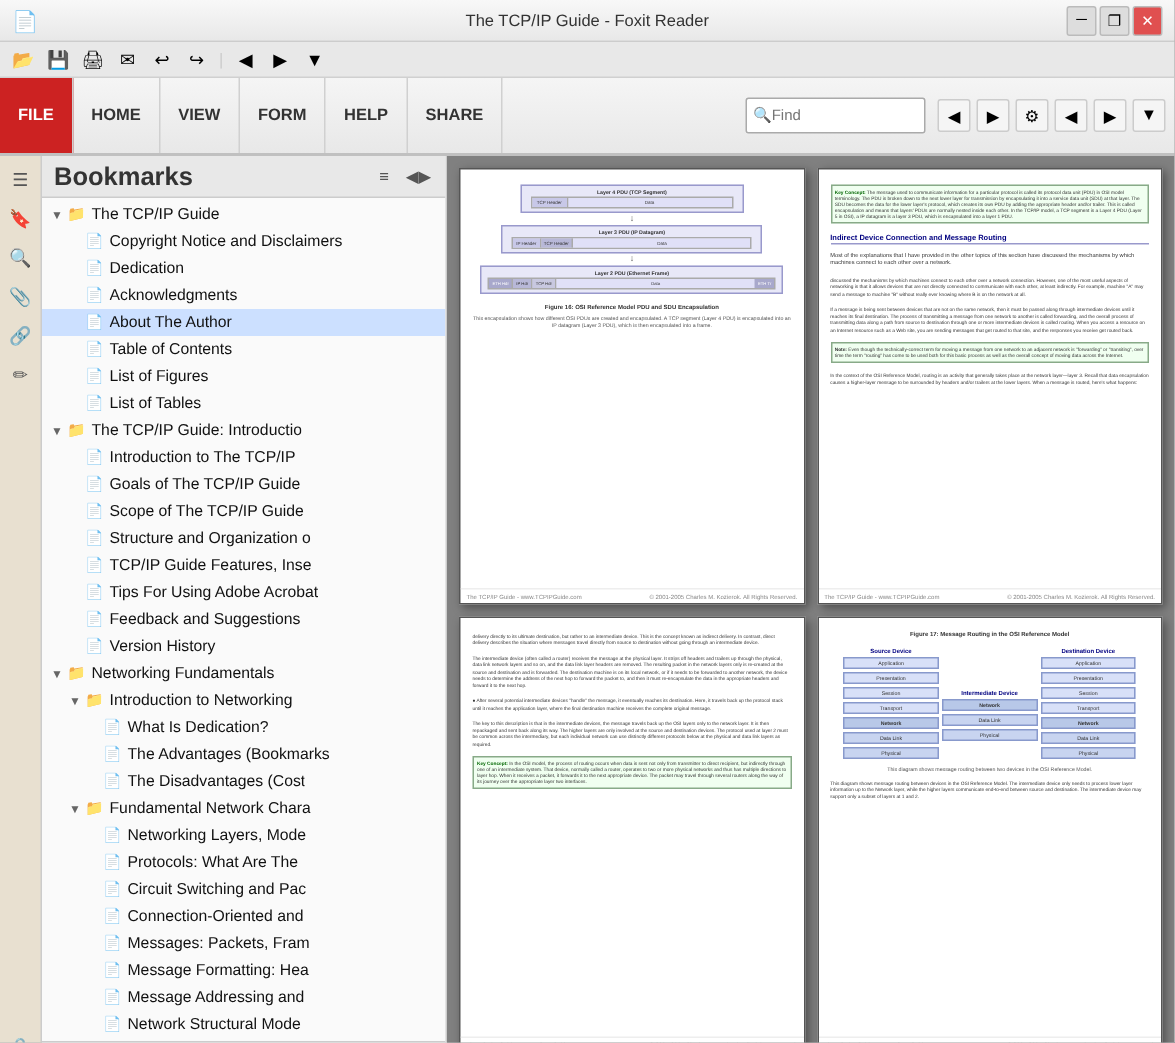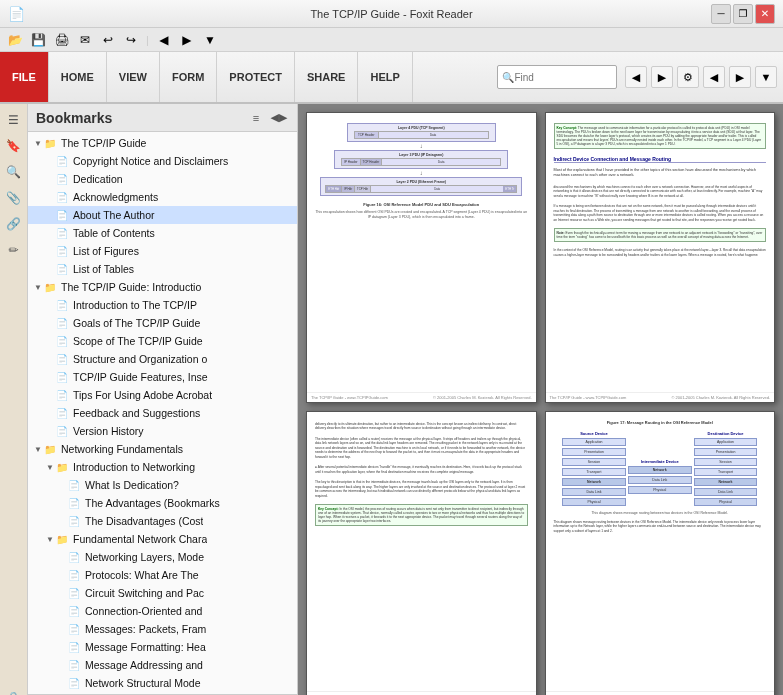--- a/index.html
+++ b/index.html
@@ -140,21 +140,21 @@
     .sidebar-header {
       height: 28px;
       background: #e8e8e8;
       border-bottom: 1px solid #ccc;
       display: flex;
       align-items: center;
       padding: 0 8px;
       justify-content: space-between;
     }
     .sidebar-title {
-      font-size: 14px;
+      font-size: 17px;
       font-weight: bold;
       color: #333;
     }
     .sidebar-icons {
       display: flex;
       gap: 3px;
     }
     .sidebar-icon-btn {
       width: 20px; height: 20px;
       display: flex; align-items: center; justify-content: center;
@@ -357,23 +357,22 @@
     <div class="qa-btn">◀</div>
     <div class="qa-btn">▶</div>
     <div class="qa-btn">▼</div>
   </div>
 
   <div class="ribbon">
     <div class="ribbon-tab active">FILE</div>
     <div class="ribbon-tab">HOME</div>
     <div class="ribbon-tab">VIEW</div>
     <div class="ribbon-tab">FORM</div>
-    <div class="ribbon-tab">PROTECT</div>
+    <div class="ribbon-tab">HELP</div>
     <div class="ribbon-tab">SHARE</div>
-    <div class="ribbon-tab">HELP</div>
     <div class="ribbon-buttons">
       <div style="margin-left:auto; display:flex; align-items:center; gap:4px;">
         <div class="search-box">
           <span style="font-size:10px; color:#888;">🔍</span>
           <input type="text" placeholder="Find" style="">
         </div>
         <div class="nav-btn">◀</div>
         <div class="nav-btn">▶</div>
         <div class="nav-btn">⚙</div>
         <div class="nav-btn">◀</div>

